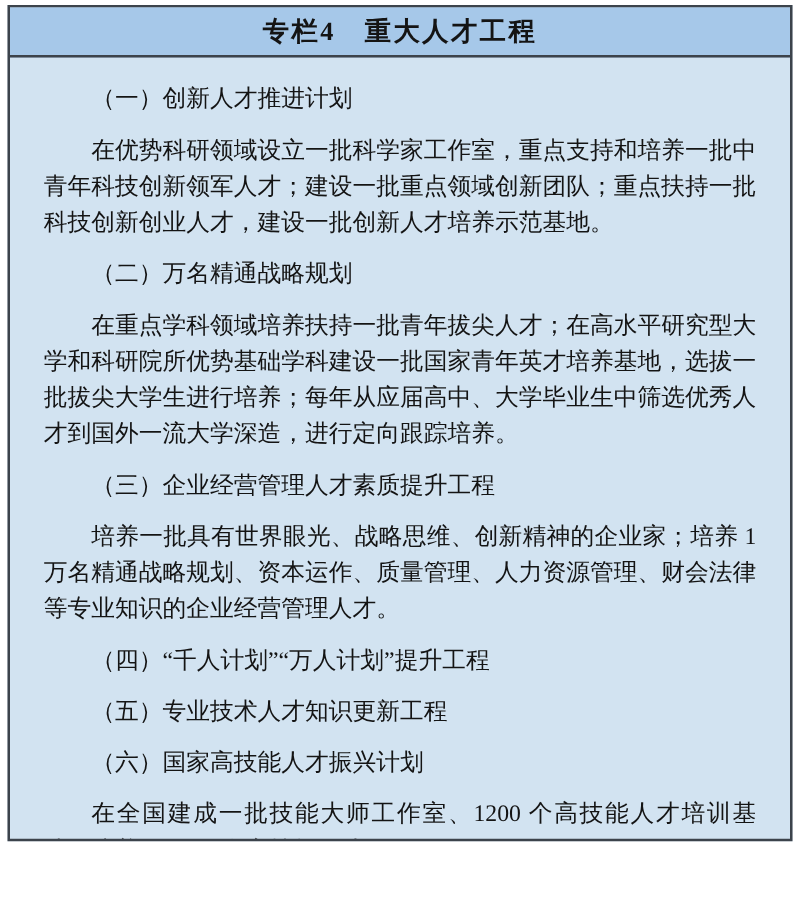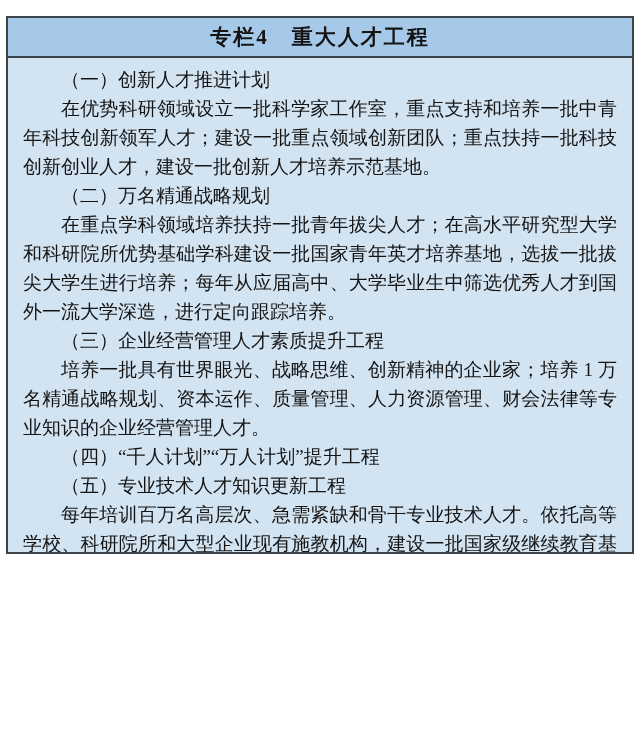--- a/index.html
+++ b/index.html
@@ -12,22 +12,22 @@
   body{
     width:640px;height:732px;
     background:#ffffff;
     font-family:"Liberation Serif","DejaVu Serif",serif;
     color:var(--text);
     position:relative;
     overflow:hidden;
   }
   .panel{
     position:absolute;
-    left:6px;top:16px;
-    width:628px;height:538px;
+    left:6px;top:4px;
+    width:628px;height:669px;
     box-sizing:border-box;
     border:2px solid var(--border);
     background:var(--body-bg);
     display:flex;
     flex-direction:column;
   }
   .panel-header{
     flex:0 0 38px;
     background:var(--header-bg);
     border-bottom:2px solid var(--border);
@@ -41,21 +41,21 @@
   .panel-body{
     flex:1 1 auto;
     padding:7px 15px 6px 15px;
     font-size:19px;
     line-height:29px;
     text-align:justify;
     overflow:hidden;
   }
   .section-heading,
   .section-paragraph{
-    margin:0;
+    margin:12px;
     text-indent:2em;
   }
 </style>
 </head>
 <body>
 
 <div class="panel">
   <div class="panel-header">专栏4　重大人才工程</div>
 
   <div class="panel-body">
@@ -65,19 +65,18 @@
 
     <p class="section-heading">（二）万名精通战略规划</p>
     <p class="section-paragraph">在重点学科领域培养扶持一批青年拔尖人才；在高水平研究型大学和科研院所优势基础学科建设一批国家青年英才培养基地，选拔一批拔尖大学生进行培养；每年从应届高中、大学毕业生中筛选优秀人才到国外一流大学深造，进行定向跟踪培养。</p>
 
     <p class="section-heading">（三）企业经营管理人才素质提升工程</p>
     <p class="section-paragraph">培养一批具有世界眼光、战略思维、创新精神的企业家；培养 1 万名精通战略规划、资本运作、质量管理、人力资源管理、财会法律等专业知识的企业经营管理人才。</p>
 
     <p class="section-heading">（四）“千人计划”“万人计划”提升工程</p>
 
     <p class="section-heading">（五）专业技术人才知识更新工程</p>
-    <p class="section-paragraph">每年培训百万名高层次、急需紧缺和骨干专业技术人才。依托高等学校、科研院所和大型企业现有施教机构，建设一批国家级继续教育基地。</p>
 
     <p class="section-heading">（六）国家高技能人才振兴计划</p>
     <p class="section-paragraph">在全国建成一批技能大师工作室、1200 个高技能人才培训基地，培养 1000 万名高技能人才。</p>
 
   </div>
 </div>
 
 </body></html>

